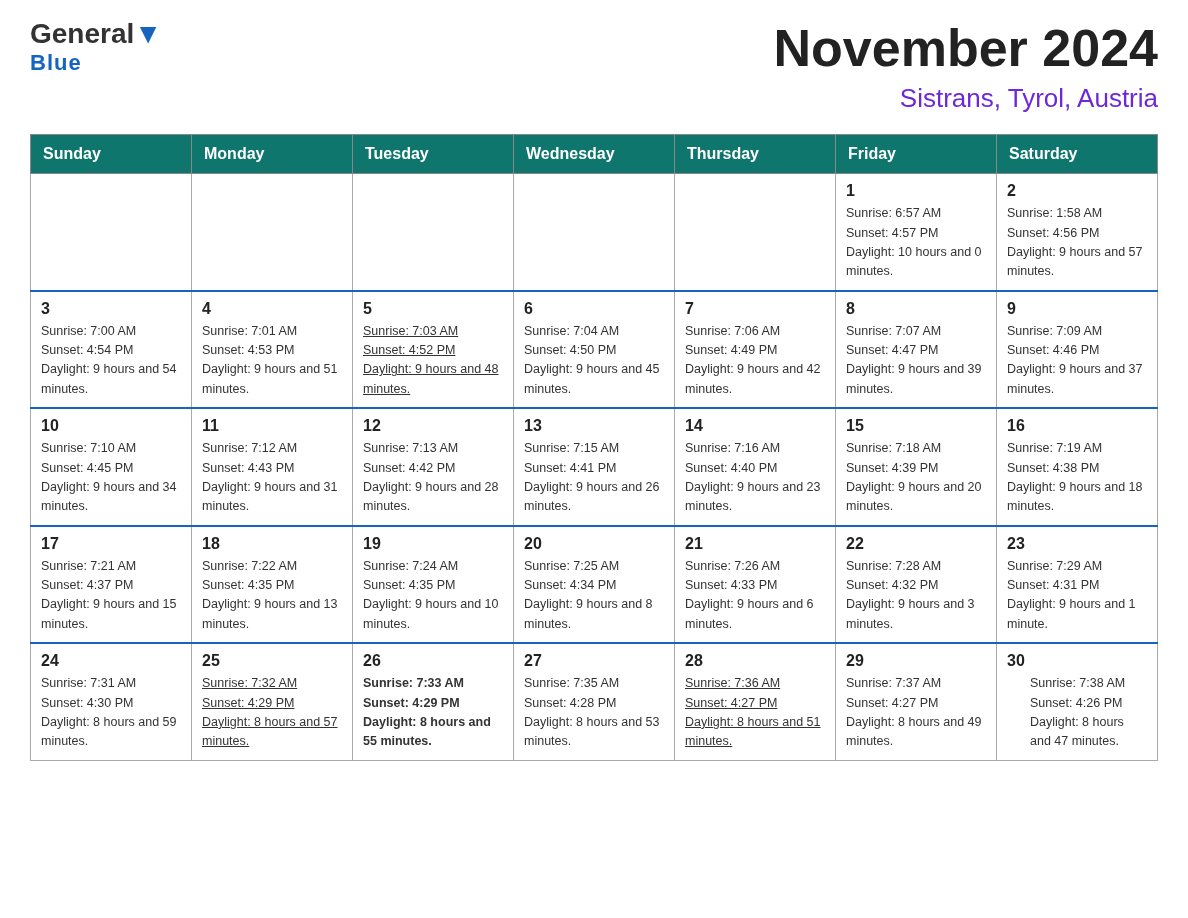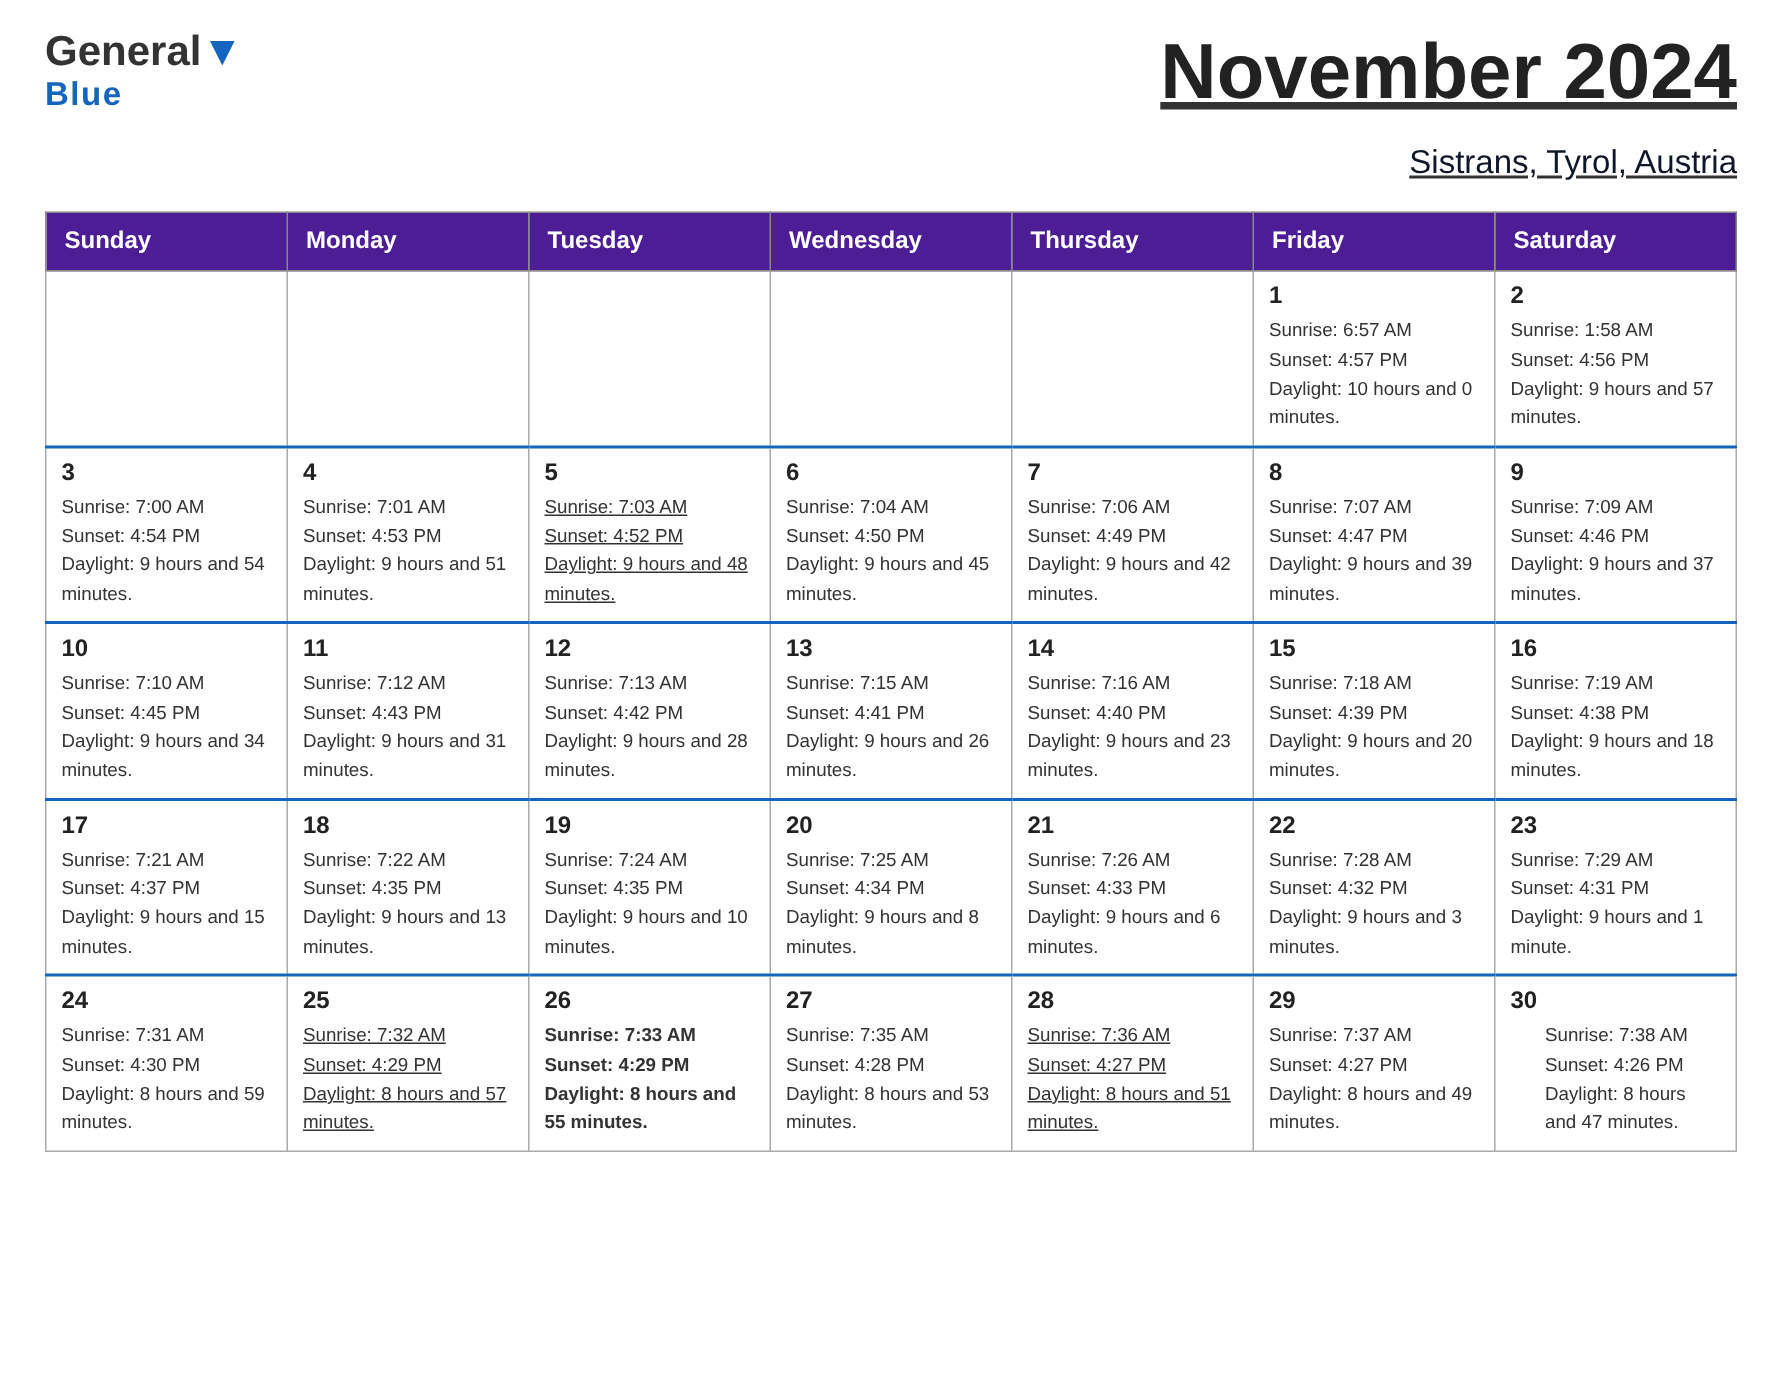--- a/index.html
+++ b/index.html
@@ -33,41 +33,40 @@
     }
     .logo-line {
       font-size: 22px;
       font-weight: bold;
       color: #1565c0;
       margin-top: 2px;
       letter-spacing: 1px;
     }
     .title-area {
       text-align: right;
-      text-decoration: underline;
     }
     .title-area h1 {
       font-size: 52px;
       font-weight: bold;
       color: #222;
       line-height: 1.1;
     }
     .title-area h2 {
-      font-size: 22px;
+      font-size: 26px;
       font-weight: normal;
-      color: #0f172a;
-      margin-top: 18px;
+      color: #6d28d9;
+      margin-top: 6px;
     }
     .calendar {
       width: 100%;
       border-collapse: collapse;
       border: 1px solid #888;
     }
     .calendar th {
-      background-color: #4c1d95;
+      background-color: #0f766e;
       color: #fff;
       font-size: 16px;
       font-weight: bold;
       padding: 10px 12px;
       text-align: left;
       border: 1px solid #888;
     }
     .calendar td {
       width: 14.28%;
       vertical-align: top;

